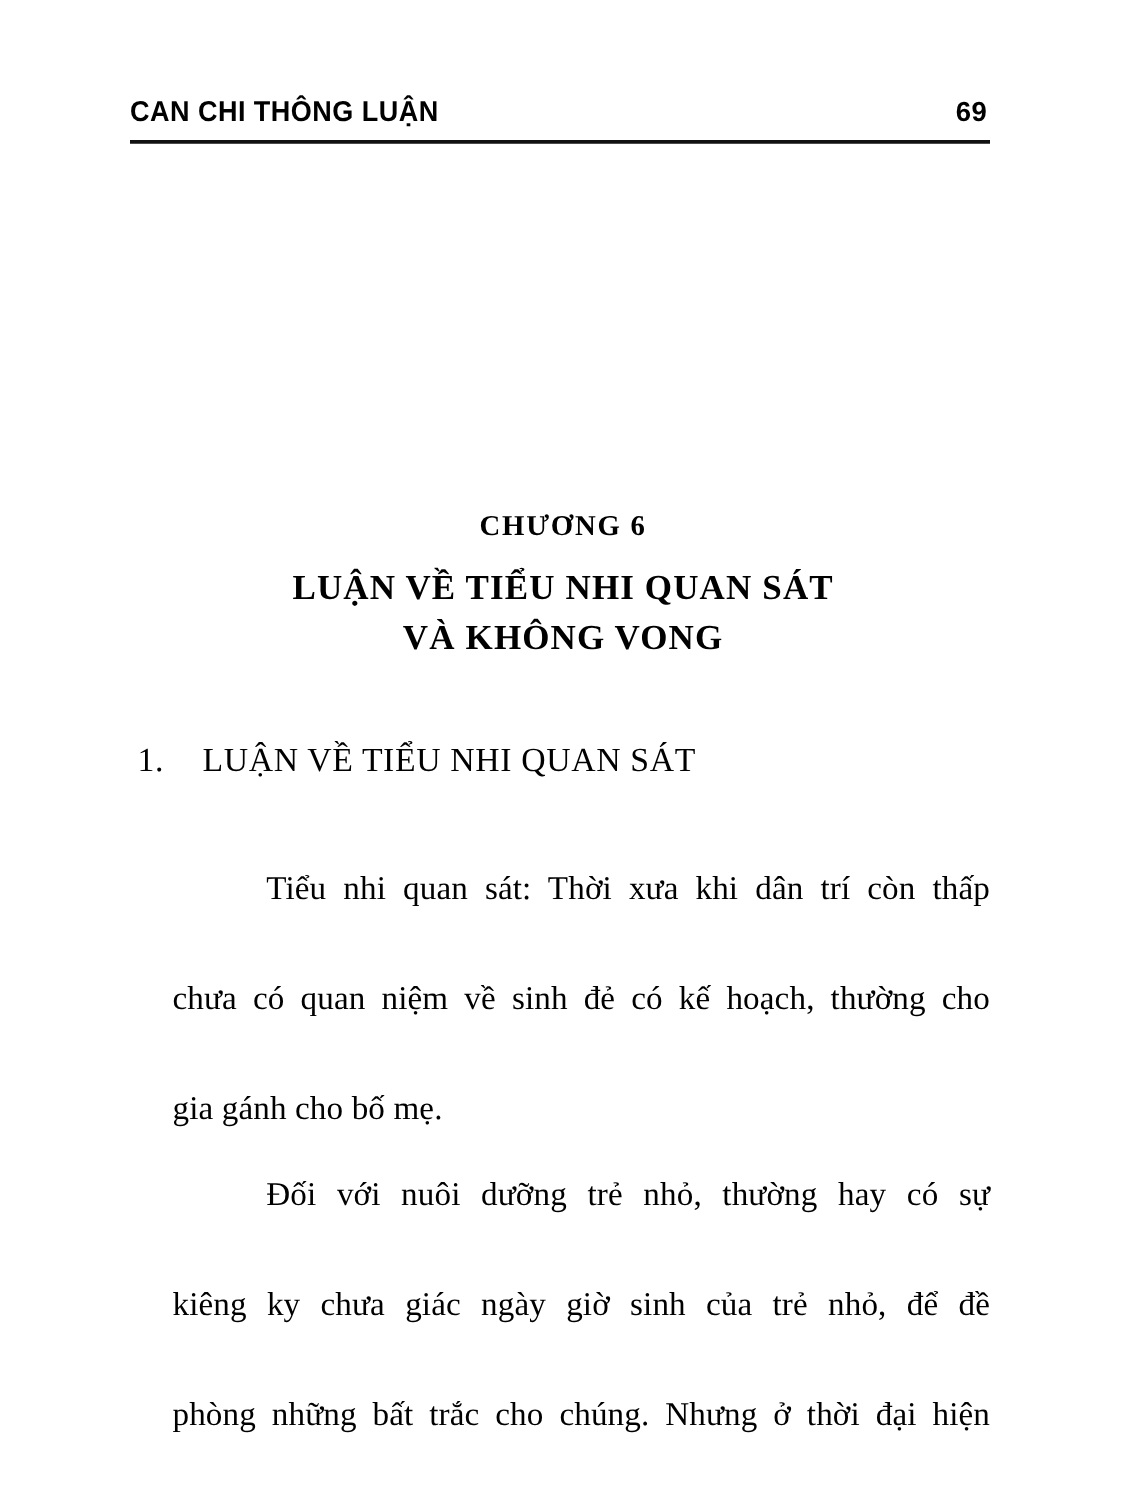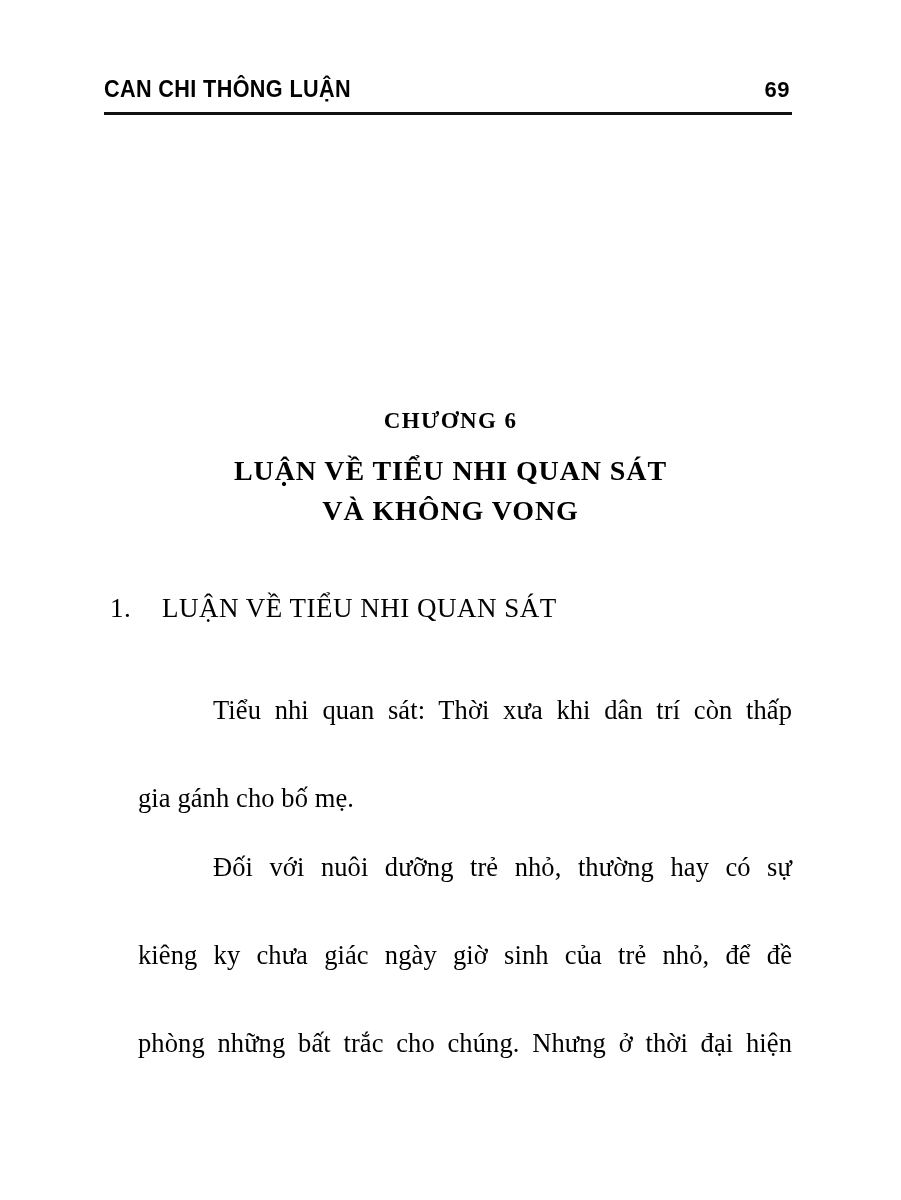--- a/index.html
+++ b/index.html
@@ -152,20 +152,21 @@
   </div>
 
   <div class="section-heading">
     <span class="section-number">1.</span><span>LUẬN VỀ TIỂU NHI QUAN SÁT</span>
   </div>
 
   <div class="body-copy">
 
     <p class="para">
       <span class="line indent">Tiểu nhi quan sát: Thời xưa khi dân trí còn thấp</span>
+      <span class="line">chưa có quan niệm về sinh đẻ có kế hoạch, thường cho</span>
       <span class="line last">gia gánh cho bố mẹ.</span>
     </p>
 
     <p class="para">
       <span class="line indent">Đối với nuôi dưỡng trẻ nhỏ, thường hay có sự</span>
       <span class="line">kiêng ky chưa giác ngày giờ sinh của trẻ nhỏ, để đề</span>
       <span class="line">phòng những bất trắc cho chúng. Nhưng ở thời đại hiện</span>
 
     </p>
 

